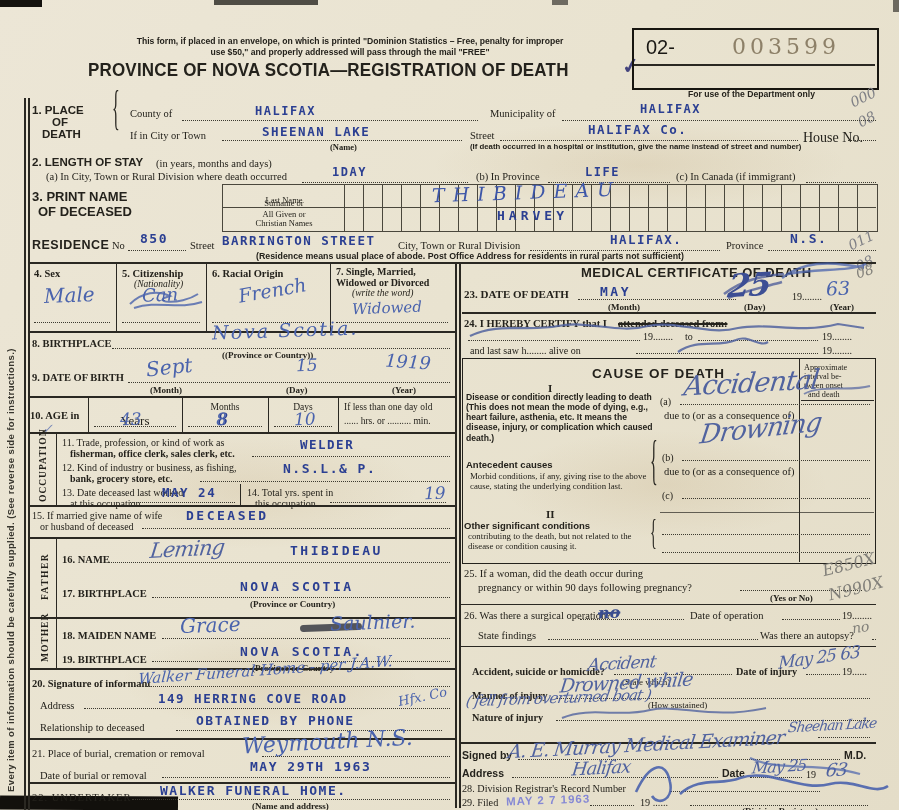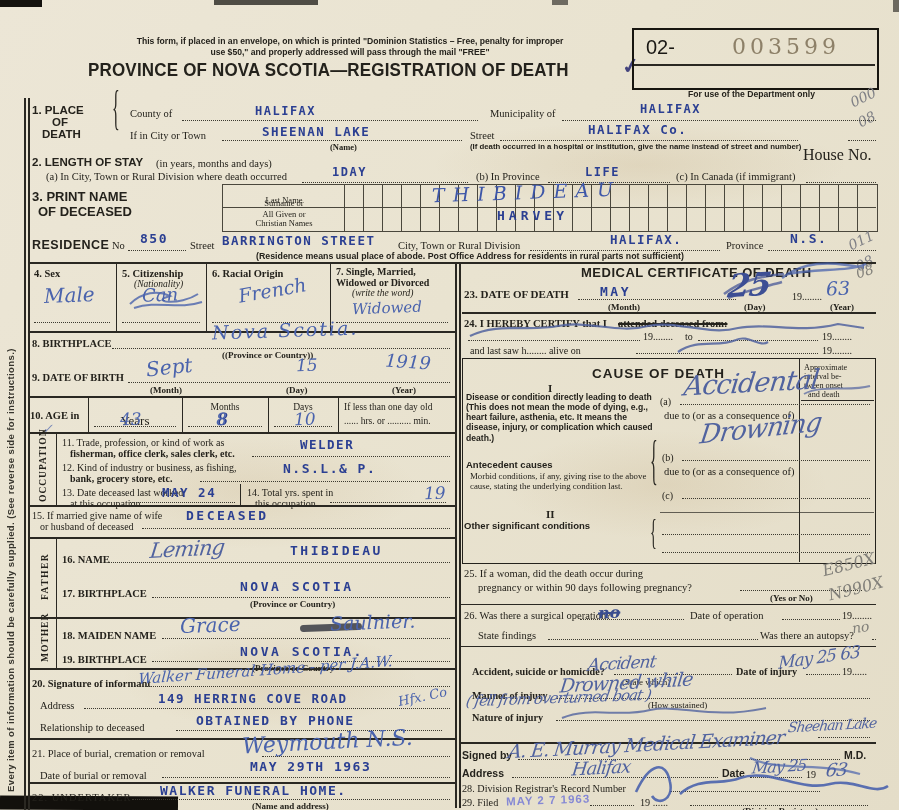--- a/index.html
+++ b/index.html
@@ -70,21 +70,21 @@
   <div class="dot" style="left:562px;top:120px;width:314px;"></div>
   <div class="t typed" style="left:640px;top:103px;font-size:12px;">HALIFAX</div>
   <div class="t serif" style="left:130px;top:130px;font-size:10.5px;">If in City or Town</div>
   <div class="dot" style="left:222px;top:140px;width:240px;"></div>
   <div class="t typed" style="left:262px;top:125px;font-size:12.5px;">SHEENAN LAKE</div>
   <div class="t serif b" style="left:330px;top:143px;font-size:8.5px;">(Name)</div>
   <div class="t serif" style="left:470px;top:130px;font-size:10.5px;">Street</div>
   <div class="dot" style="left:500px;top:140px;width:298px;"></div>
   <div class="t typed" style="left:588px;top:123px;font-size:12.5px;">HALIFAX Co.</div>
   <div class="t sans b" style="left:470px;top:143px;font-size:7.8px;">(If death occurred in a hospital or institution, give the name instead of street and number)</div>
-  <div class="t serif" style="left:803px;top:130px;font-size:16px;margin-top:16px;">House No.</div>
+  <div class="t serif" style="left:803px;top:130px;font-size:14px;">House No.</div>
   <div class="dot" style="left:848px;top:140px;width:28px;"></div>
 
   <div class="t sans b" style="left:32px;top:156px;font-size:11.5px;">2. LENGTH OF STAY</div>
   <div class="t serif" style="left:156px;top:158px;font-size:10.5px;">(in years, months and days)</div>
   <div class="t serif" style="left:46px;top:171px;font-size:10.5px;">(a) In City, Town or Rural Division where death occurred</div>
   <div class="dot" style="left:302px;top:182px;width:166px;"></div>
   <div class="t typed" style="left:332px;top:166px;font-size:12px;">1DAY</div>
   <div class="t serif" style="left:476px;top:171px;font-size:10.5px;">(b) In Province</div>
   <div class="dot" style="left:548px;top:182px;width:122px;"></div>
   <div class="t typed" style="left:585px;top:166px;font-size:12px;">LIFE</div>
@@ -356,20 +356,21 @@
   <div class="rule" style="left:801px;top:400px;width:73px;height:1px;"></div>
   <svg class="scribble" style="left:802px;top:382px;" width="70" height="16" viewBox="0 0 70 16">
       <path d="M2 12 C20 2,48 10,68 4" stroke="#51639f" stroke-width="2" fill="none" opacity=".7"></path>
     </svg>
   <div class="t serif b" style="left:548px;top:382px;font-size:11px;">I</div>
   <div class="t sans b wrap" style="left:466px;top:392px;width:188px;font-size:8.6px;line-height:1.18;">Disease or condition directly leading to death (This does not mean the mode of dying, e.g., heart failure, asthenia, etc. It means the disease, injury, or complication which caused death.)</div>
   <div class="t sans b" style="left:466px;top:460px;font-size:9.5px;">Antecedent causes</div>
   <div class="t serif wrap" style="left:470px;top:471px;width:182px;font-size:8.8px;line-height:1.18;">Morbid conditions, if any, giving rise to the above cause, stating the underlying condition last.</div>
   <div class="t serif b" style="left:546px;top:508px;font-size:11px;">II</div>
   <div class="t sans b" style="left:464px;top:521px;font-size:9.5px;">Other significant conditions</div>
+  <div class="t serif wrap" style="left:468px;top:531px;width:188px;font-size:8.8px;line-height:1.18;">contributing to the death, but not related to the disease or condition causing it.</div>
   <div class="t serif" style="left:660px;top:396px;font-size:10px;">(a)</div>
   <div class="dot" style="left:680px;top:404px;width:190px;"></div>
   <div class="t serif" style="left:664px;top:410px;font-size:10.5px;">due to (or as a consequence of)</div>
   <div class="t scrawl" style="left:684px;top:368px;font-size:27px;">Accidental</div>
   <div class="t scrawl" style="left:700px;top:414px;font-size:26px;transform:rotate(-6deg) skewX(-14deg);">Drowning</div>
   <div class="brace" style="left:650px;top:452px;font-size:16px;transform:scaleY(3.4);">{</div>
   <div class="t serif" style="left:662px;top:452px;font-size:10px;">(b)</div>
   <div class="dot" style="left:682px;top:460px;width:188px;"></div>
   <div class="t serif" style="left:664px;top:466px;font-size:10.5px;">due to (or as a consequence of)</div>
   <div class="t serif" style="left:662px;top:490px;font-size:10px;">(c)</div>

